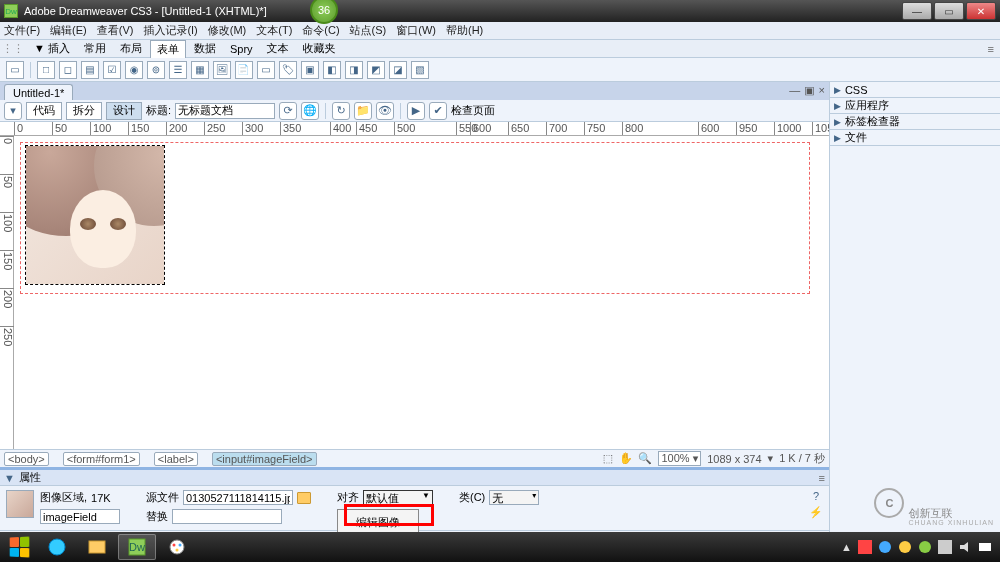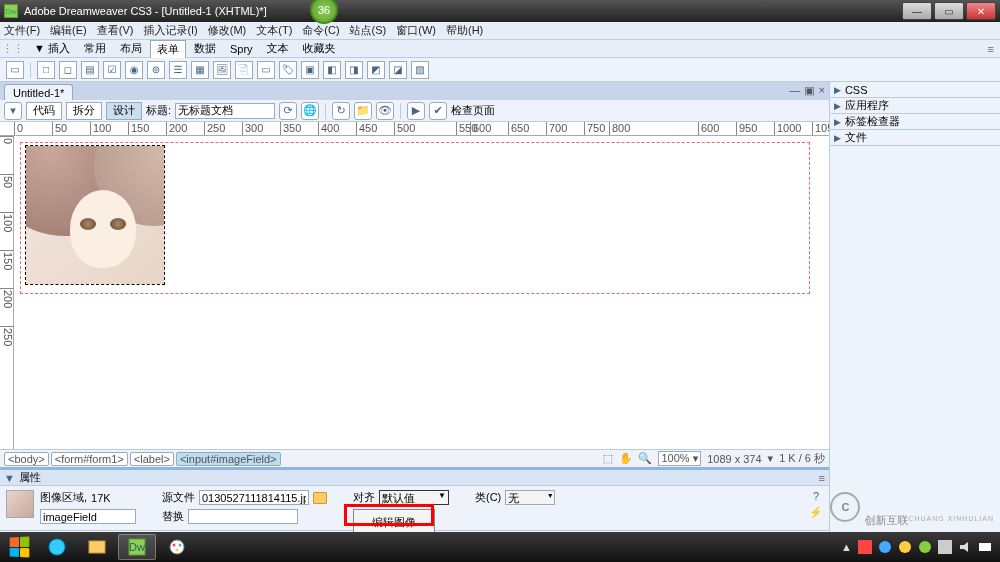--- a/index.html
+++ b/index.html
@@ -42,21 +42,21 @@
 .img-sel { position: absolute; left: 4px; top: 2px; width: 140px; height: 140px; border: 1px dashed #000; }
 .img-placeholder { width: 100%; height: 100%; background: linear-gradient(135deg,#f3e8e0,#e8d4c8); position: relative; overflow: hidden; }
 .hair { position: absolute; inset: -10px; }
 .hair::before, .hair::after { content: ""; position: absolute; border-radius: 50%; }
 .hair::before { width: 160px; height: 140px; left: -30px; top: -40px; background: radial-gradient(circle at 40% 40%, #c9a89a, #a8867a 60%, #8a6a5e); }
 .hair::after { width: 120px; height: 120px; right: -40px; top: -30px; background: radial-gradient(circle at 60% 40%, #d4b8aa, #b09488); }
 .face { position: absolute; left: 44px; top: 44px; width: 66px; height: 78px; background: #fbeee2; border-radius: 50% 50% 46% 46%; }
 .eye { position: absolute; width: 16px; height: 12px; background: radial-gradient(circle,#a86,#643); border-radius: 50%; top: 28px; }
 .eye.l { left: 10px; } .eye.r { right: 10px; }
 .statusbar-doc { height: 18px; background: #eef3fb; border-top: 1px solid #bcd; display: flex; align-items: center; padding: 0 4px; font-size: 10px; color: #555; }
-.tag-sel { display: flex; gap: 2px; align-items: center; }
+.tag-sel { display: flex; gap: 14px; align-items: center; }
 .tag-sel span { border: 1px solid #9ab; padding: 0 3px; background: #fff; border-radius: 2px; }
 .tag-sel span.sel { background: #bde; }
 .statusbar-doc .right { margin-left: auto; display: flex; gap: 6px; align-items: center; }
 .zoom-sel { border: 1px solid #9ab; padding: 0 2px; background: #fff; }
 .props { border-top: 3px solid #8fb4e3; }
 .props-hdr { height: 16px; background: #d9e4f5; display: flex; align-items: center; padding: 0 4px; border-bottom: 1px solid #bcd; }
 .props-hdr .tri { color: #468; margin-right: 4px; }
 .props-hdr .right { margin-left: auto; color: #666; }
 .props-body { height: 44px; background: #eef3fb; display: flex; align-items: flex-start; padding: 4px 6px; gap: 6px; font-size: 11px; position: relative; }
 .thumb { width: 28px; height: 28px; border: 1px solid #9ab; background: linear-gradient(135deg,#e8d4c8,#c9a89a); }
@@ -77,21 +77,21 @@
 .start { width: 34px; height: 26px; border-radius: 4px; display: flex; align-items: center; justify-content: center; }
 .winlogo { width: 20px; height: 20px; display: grid; grid-template: 1fr 1fr / 1fr 1fr; gap: 1px; transform: perspective(40px) rotateY(-12deg); }
 .winlogo div { border-radius: 1px; }
 .wl1{background:#f8682c}.wl2{background:#91c300}.wl3{background:#00b4f1}.wl4{background:#ffc300}
 .task-ic { width: 38px; height: 26px; margin-left: 2px; border-radius: 2px; display: flex; align-items: center; justify-content: center; }
 .task-ic.active { background: rgba(255,255,255,.15); box-shadow: inset 0 0 0 1px rgba(255,255,255,.3); }
 .tray { margin-left: auto; display: flex; align-items: center; gap: 6px; padding: 0 6px; color: #ddd; font-size: 10px; }
 .tray-ic { width: 14px; height: 14px; }
 .watermark { position: absolute; right: 6px; bottom: 36px; display: flex; align-items: center; gap: 4px; color: #888; font-size: 14px; z-index: 25; }
 .watermark .c { width: 30px; height: 30px; border: 2px solid #aaa; border-radius: 50%; display: flex; align-items: center; justify-content: center; font-weight: bold; color: #888; }
-.watermark .t { display: flex; flex-direction: row; line-height: 1; margin-top: 28px; }
+.watermark .t { display: flex; flex-direction: column; line-height: 1; margin-top: 28px; }
 .watermark .t small { font-size: 7px; letter-spacing: 1px; color: #aaa; }
 </style>
 </head>
 <body>
 
 <div class="window">
   <div class="badge36">36</div>
 
   <div class="titlebar">
     <div class="icon">Dw</div>
@@ -184,29 +184,29 @@
 
       <div class="ruler-h" id="ruler-h">
           <div class="tick" style="left: 14px;">0</div>
           <div class="tick" style="left: 52px;">50</div>
           <div class="tick" style="left: 90px;">100</div>
           <div class="tick" style="left: 128px;">150</div>
           <div class="tick" style="left: 166px;">200</div>
           <div class="tick" style="left: 204px;">250</div>
           <div class="tick" style="left: 242px;">300</div>
           <div class="tick" style="left: 280px;">350</div>
-          <div class="tick" style="left: 318px;">400</div>
+          <div class="tick" style="left: 330px;">400</div>
           <div class="tick" style="left: 356px;">450</div>
           <div class="tick" style="left: 394px;">500</div>
           <div class="tick" style="left: 432px; margin-left: 24px;">550</div>
           <div class="tick" style="left: 470px;">600</div>
           <div class="tick" style="left: 508px;">650</div>
           <div class="tick" style="left: 546px;">700</div>
           <div class="tick" style="left: 584px;">750</div>
-          <div class="tick" style="left: 609px;">800</div>
+          <div class="tick" style="left: 622px;">800</div>
           <div class="tick" style="left: 660px; margin-top: 36px;">850</div>
           <div class="tick" style="left: 698px;">600</div>
           <div class="tick" style="left: 736px;">950</div>
           <div class="tick" style="left: 774px;">1000</div>
           <div class="tick" style="left: 812px;">1050</div>
         </div>
 
       <div class="canvas-row">
         <div class="ruler-v" id="ruler-v">
             <div class="tick" style="top: 0px;">0</div>
@@ -238,39 +238,39 @@
           <span>&lt;label&gt;</span>
           <span class="sel">&lt;input#imageField&gt;</span>
         </div>
         <div class="right">
           <span>⬚</span>
           <span>✋</span>
           <span>🔍</span>
           <span class="zoom-sel"><span>100%</span> ▾</span>
           <span>1089 x 374</span>
           <span>▾</span>
-          <span>1 K / 6 秒</span>
+          <span>1 K / 7 秒</span>
         </div>
       </div>
 
       <div class="props">
         <div class="props-hdr">
           <span class="tri">▼</span>
           <span>属性</span>
           <span class="right">≡</span>
         </div>
         <div class="props-body">
           <div class="thumb"></div>
           <div class="prop-col">
             <div class="prop-row">
               <span>图像区域,</span>
               <span>17K</span>
             </div>
             <div class="prop-row">
-              <input class="prop-input" style="width: 96px;" value="imageField">
+              <input class="prop-input" style="width: 80px;" value="imageField">
             </div>
           </div>
           <div class="prop-col" style="margin-left:20px">
             <div class="prop-row">
               <span>源文件</span>
               <input class="prop-input" style="width: 110px;" value="0130527111814115.jpg">
               <div class="folder-ic"></div>
             </div>
             <div class="prop-row">
               <span>替换</span>

